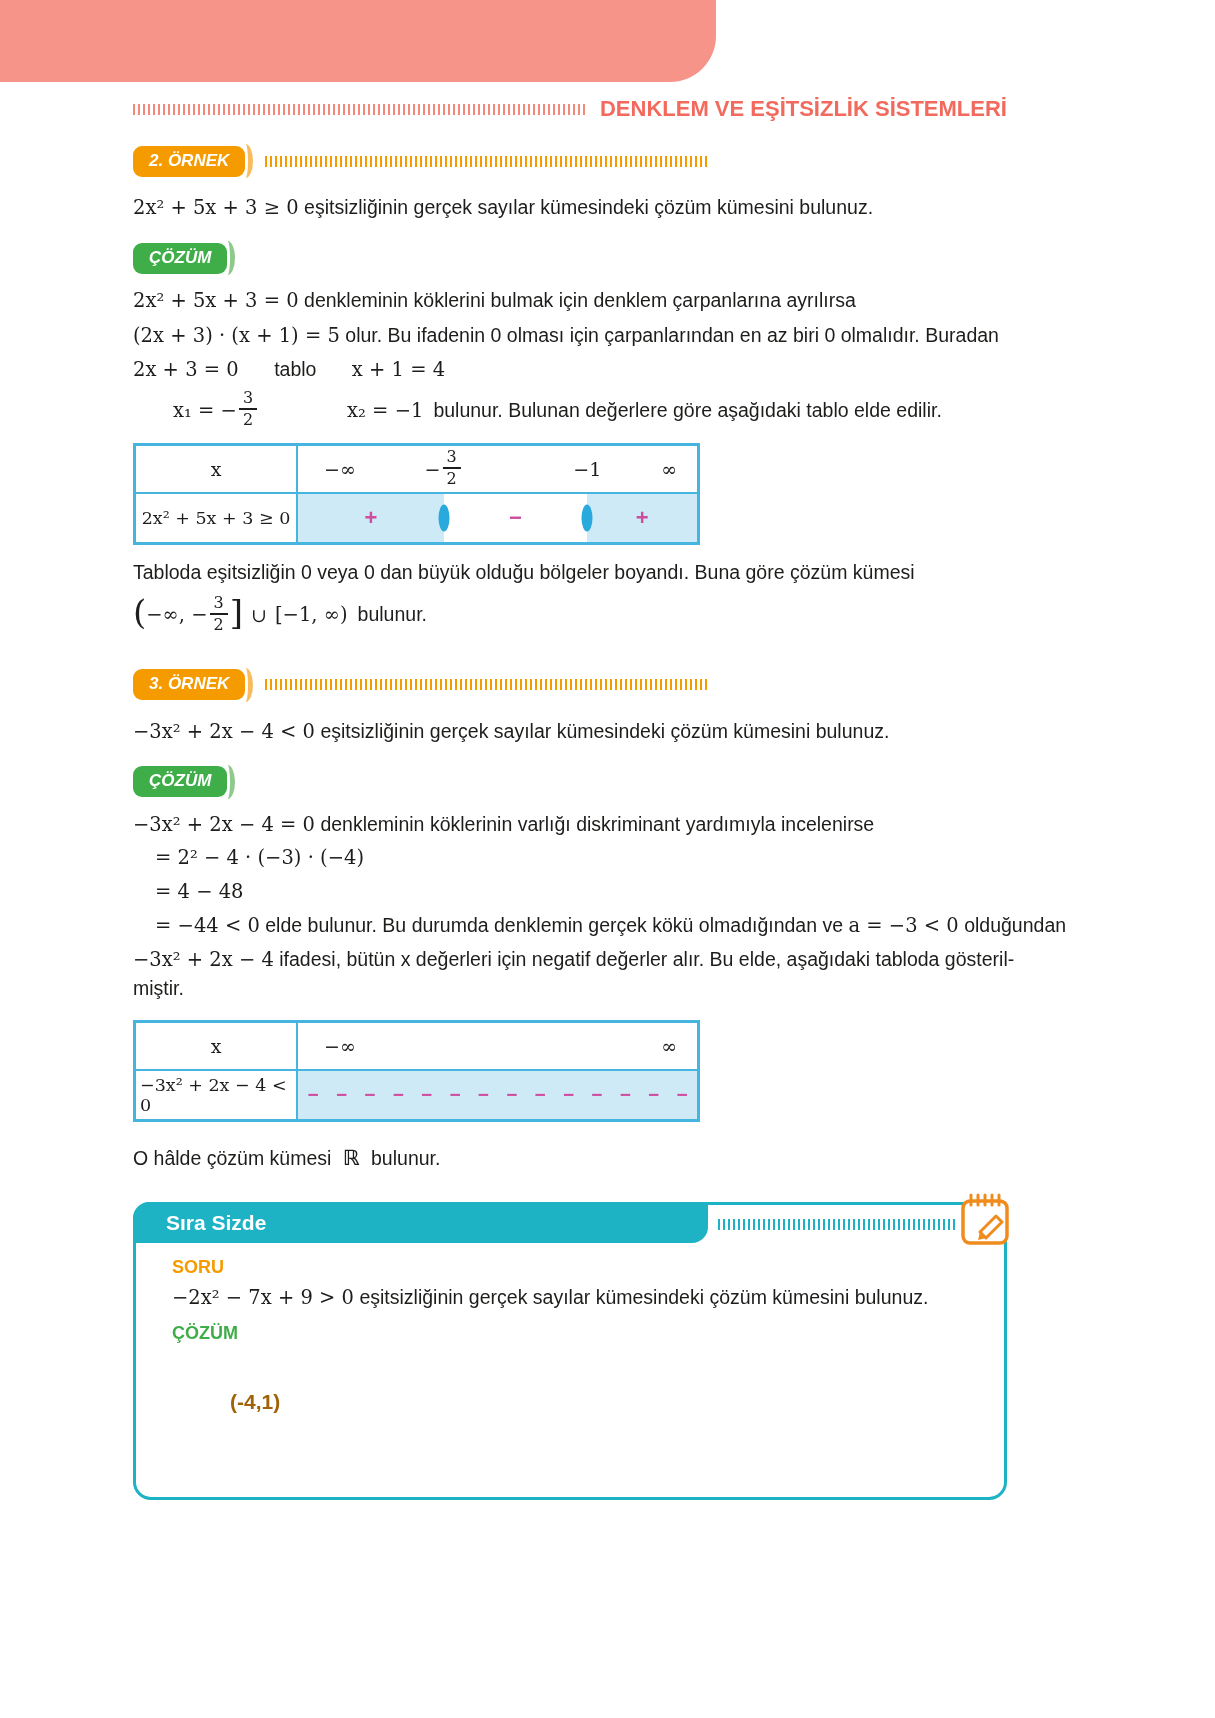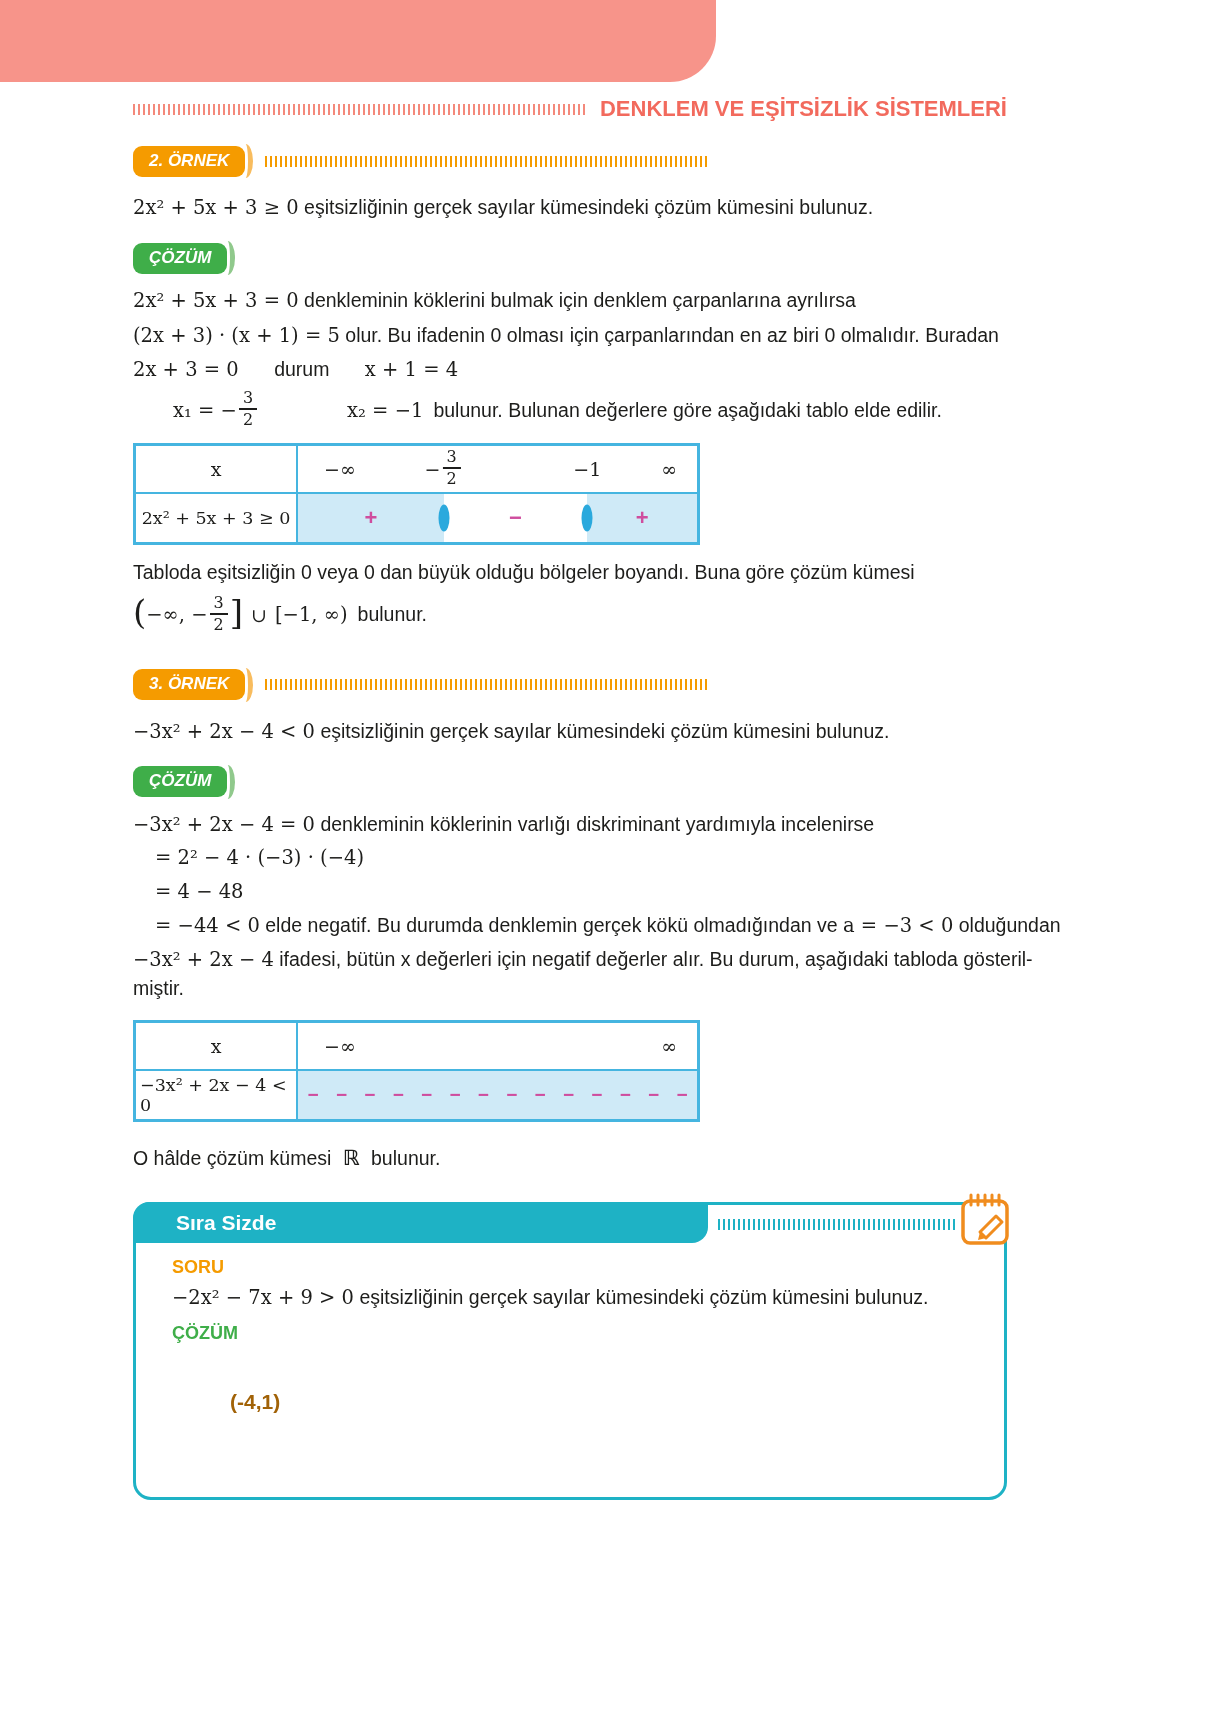--- a/index.html
+++ b/index.html
@@ -80,21 +80,21 @@
     line-height:0.9; position:relative; top:-2px; }
   .union { margin:0 8px; font-size:19px; }
   .solset-line .tail { margin-left:10px; }
   .dsR { font-family:"DejaVu Sans", sans-serif; font-weight:bold; font-size:21px; margin:0 6px; }
 
   
   .ss-box { position:relative; width:874px; height:298px; margin-top:30px;
     border:3px solid #1eb2c5; border-radius:18px; }
   .ss-header { position:absolute; top:-3px; left:-3px; width:575px; height:41px;
     background:#1eb2c5; border-radius:16px 0 16px 0; display:flex; align-items:center;
-    padding-left:43px; color:#fff; font-size:21px; font-weight:bold; }
+    padding-left:33px; color:#fff; font-size:21px; font-weight:bold; }
   .teal-dots { position:absolute; top:14px; left:582px; width:238px;
     background:repeating-linear-gradient(90deg,#1eb2c5 0,#1eb2c5 2px,transparent 2px,transparent 5px); }
   .ss-icon { position:absolute; top:-16px; right:-12px; }
   .ss-content { padding:52px 28px 0 36px; }
   .soru-label { color:#f59b00; font-weight:bold; font-size:18px; }
   .ss-problem { margin-top:8px; font-size:19.5px; }
   .cozum-label { color:#3fae49; font-weight:bold; font-size:18px; margin-top:14px; }
   .ss-answer { color:#a16207; font-weight:bold; font-size:21px; margin:46px 0 0 58px; }
 
   
@@ -140,21 +140,21 @@
     <p class="line" style="margin-top:12px;">
       <span class="math">2x² + 5x + 3 = 0</span>
       <span>denkleminin köklerini bulmak için denklem çarpanlarına ayrılırsa</span>
     </p>
     <p class="line">
       <span class="math">(2x + 3) · (x + 1) = 5</span>
       <span>olur. Bu ifadenin 0 olması için çarpanlarından en az biri 0 olmalıdır. Buradan</span>
     </p>
     <p class="line">
       <span class="math">2x + 3 = 0</span>
-      <span class="gap-l gap-r">durum</span>
+      <span class="gap-l gap-r">tablo</span>
       <span class="math">x + 1 = 4</span>
     </p>
 
     <div class="roots-line">
       <span class="math">x₁ = −</span>
       <span class="frac">
         <span class="num">3</span>
         <span class="den">2</span>
       </span>
       <span class="math r2">x₂ = −1</span>
@@ -227,27 +227,27 @@
     </div>
 
     <p class="line" style="margin-top:12px;">
       <span class="math">−3x² + 2x − 4 = 0</span>
       <span>denkleminin köklerinin varlığı diskriminant yardımıyla incelenirse</span>
     </p>
     <p class="line math ind">= 2² − 4 · (−3) · (−4)</p>
     <p class="line math ind">= 4 − 48</p>
     <p class="line ind">
       <span class="math">= −44 &lt; 0</span>
-      <span>elde negatif. Bu durumda denklemin gerçek kökü olmadığından ve</span>
+      <span>elde bulunur. Bu durumda denklemin gerçek kökü olmadığından ve</span>
       <span class="math">a = −3 &lt; 0</span>
       <span>olduğundan</span>
     </p>
     <p class="line">
       <span class="math">−3x² + 2x − 4</span>
-      <span>ifadesi, bütün x değerleri için negatif değerler alır. Bu durum, aşağıdaki tabloda gösteril-</span>
+      <span>ifadesi, bütün x değerleri için negatif değerler alır. Bu elde, aşağıdaki tabloda gösteril-</span>
     </p>
     <p class="line" style="margin-top:2px;">miştir.</p>
 
     <div class="sign-table" style="margin-top:18px;">
       <div class="st-row st-head">
         <div class="st-c1 math">x</div>
         <div class="st-c2">
           <span class="pt pt-neginf math">−∞</span>
           <span class="pt pt-posinf math">∞</span>
         </div>

